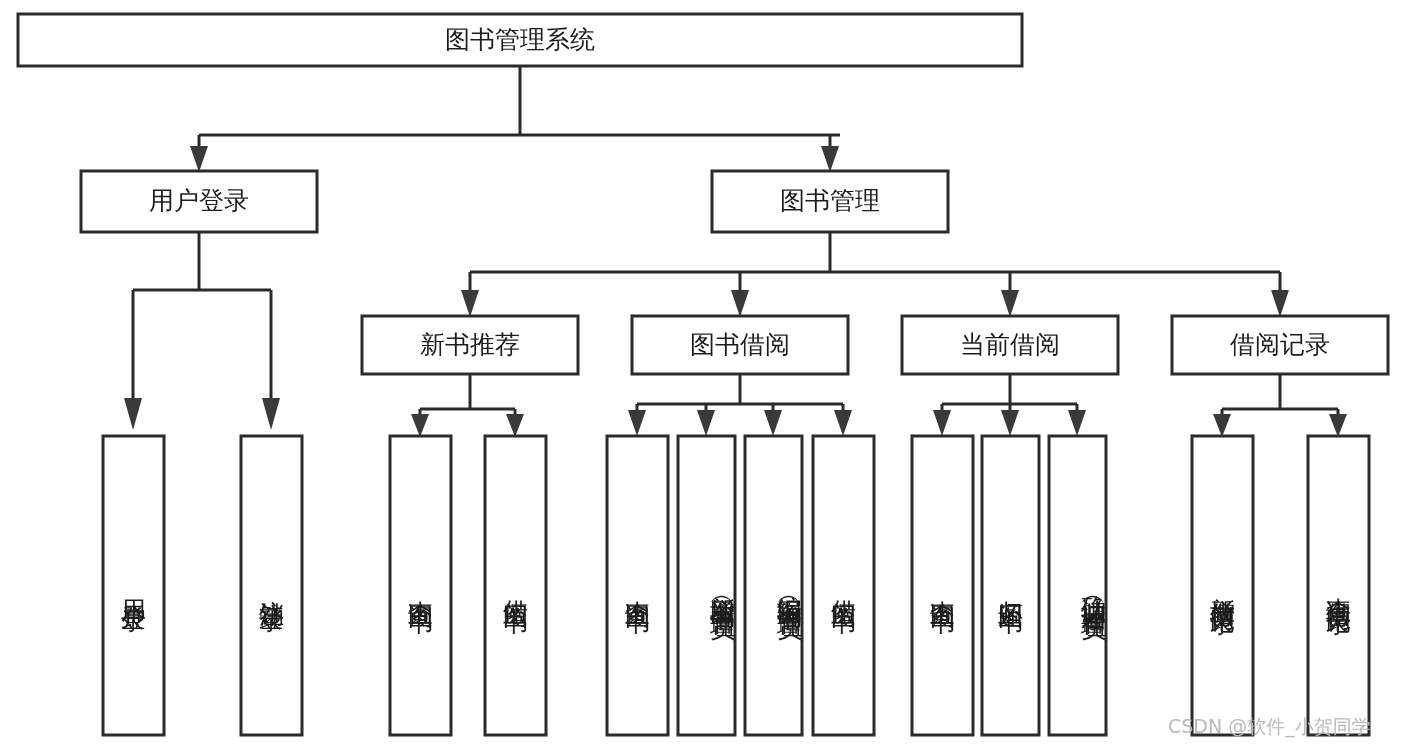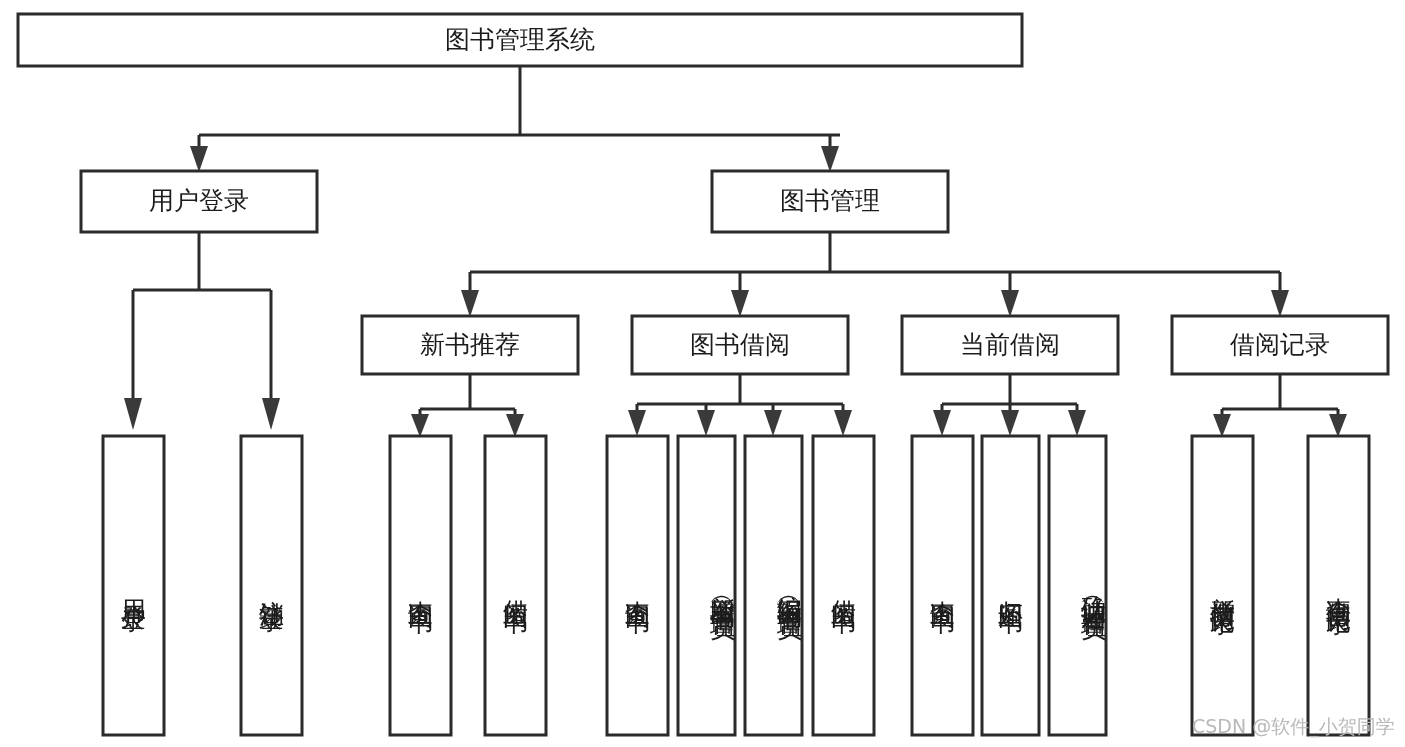--- a/index.html
+++ b/index.html
@@ -209,15 +209,15 @@
   <div class="leaf-label-v" style="left:745px; top:436px; width:57px; height:299px; display:flex; align-items:flex-start; justify-content:center; padding-top:8px; box-sizing:border-box;">编辑图书（管理员）</div>
   <div class="leaf-label-v" style="left:813px; top:436px; width:61px; height:299px; display:flex; align-items:center; justify-content:center;">借阅图书</div>
 
   <div class="leaf-label-v" style="left:912px; top:436px; width:61px; height:299px; display:flex; align-items:center; justify-content:center;">查询图书</div>
   <div class="leaf-label-v" style="left:982px; top:436px; width:57px; height:299px; display:flex; align-items:center; justify-content:center;">归还图书</div>
   <div class="leaf-label-v" style="left:1049px; top:436px; width:57px; height:299px; display:flex; align-items:flex-start; justify-content:center; padding-top:8px; box-sizing:border-box;">确认归还（管理员）</div>
 
   <div class="leaf-label-v" style="left:1192px; top:436px; width:61px; height:299px; display:flex; align-items:center; justify-content:center;">新增借阅记录</div>
   <div class="leaf-label-v" style="left:1308px; top:436px; width:61px; height:299px; display:flex; align-items:center; justify-content:center;">查询借阅记录</div>
 
-  <div class="watermark" style="left:1192px; top:714px;text-align:right;">CSDN @软件_小贺同学</div>
+  <div class="watermark" style="left:1168px; top:714px;text-align:right;">CSDN @软件_小贺同学</div>
 
 </div>
 
 </body></html>

